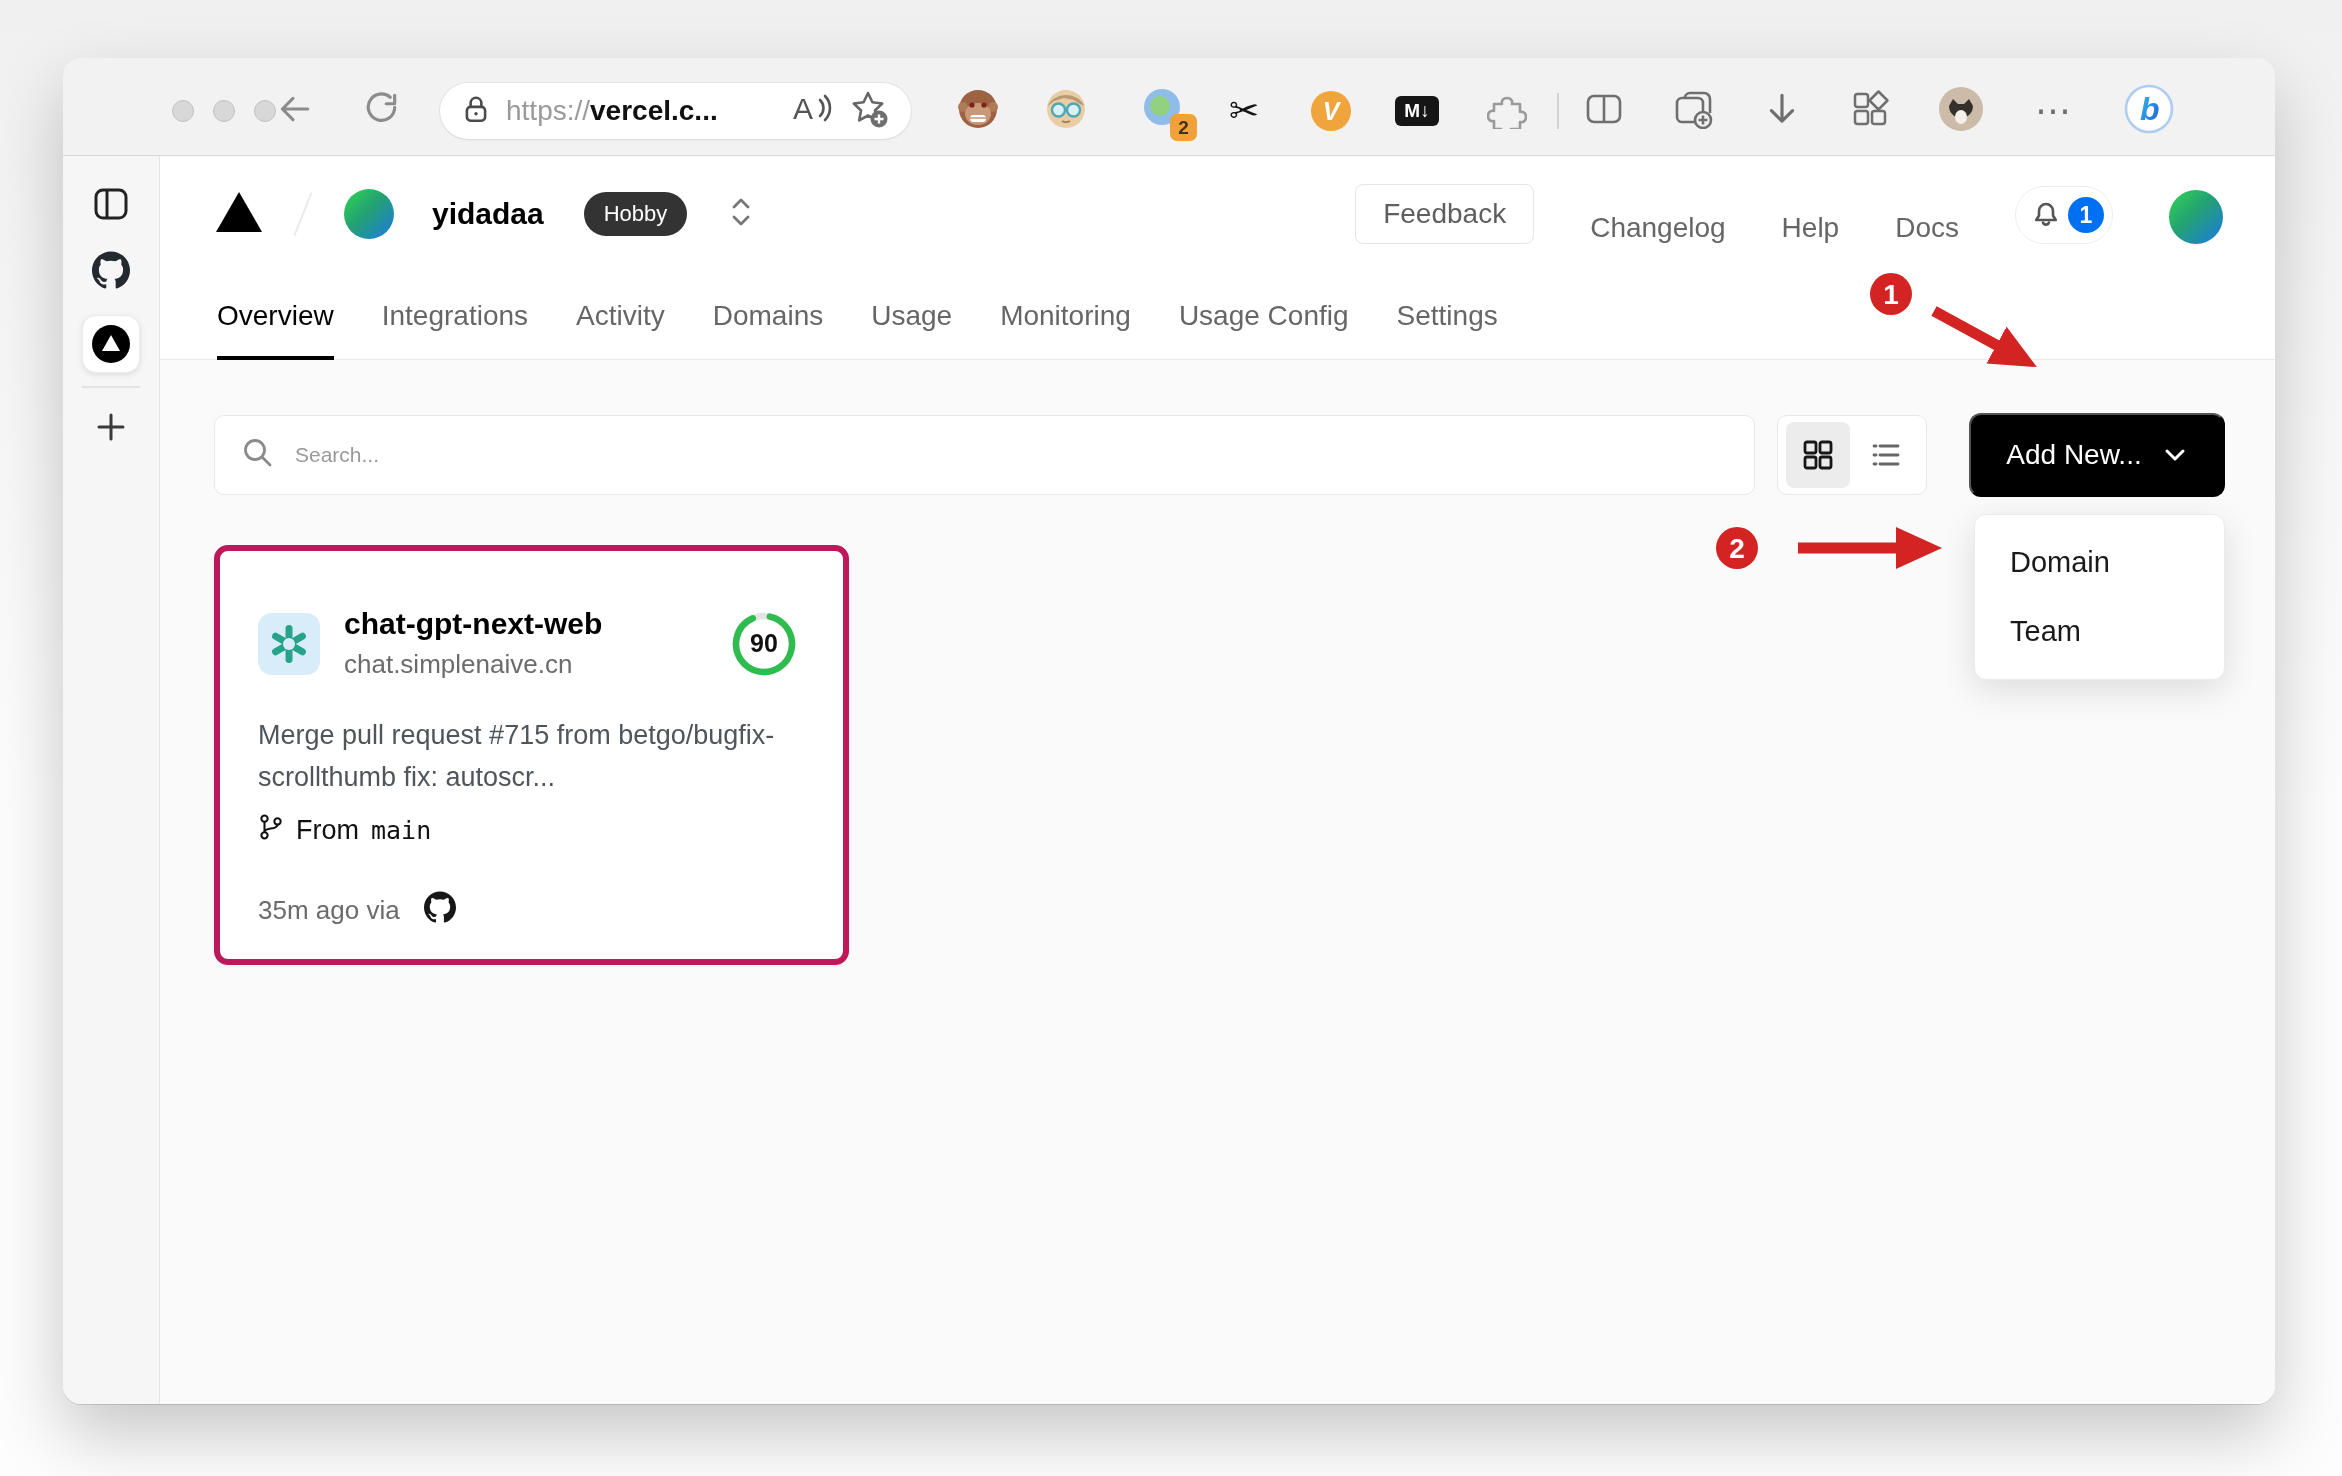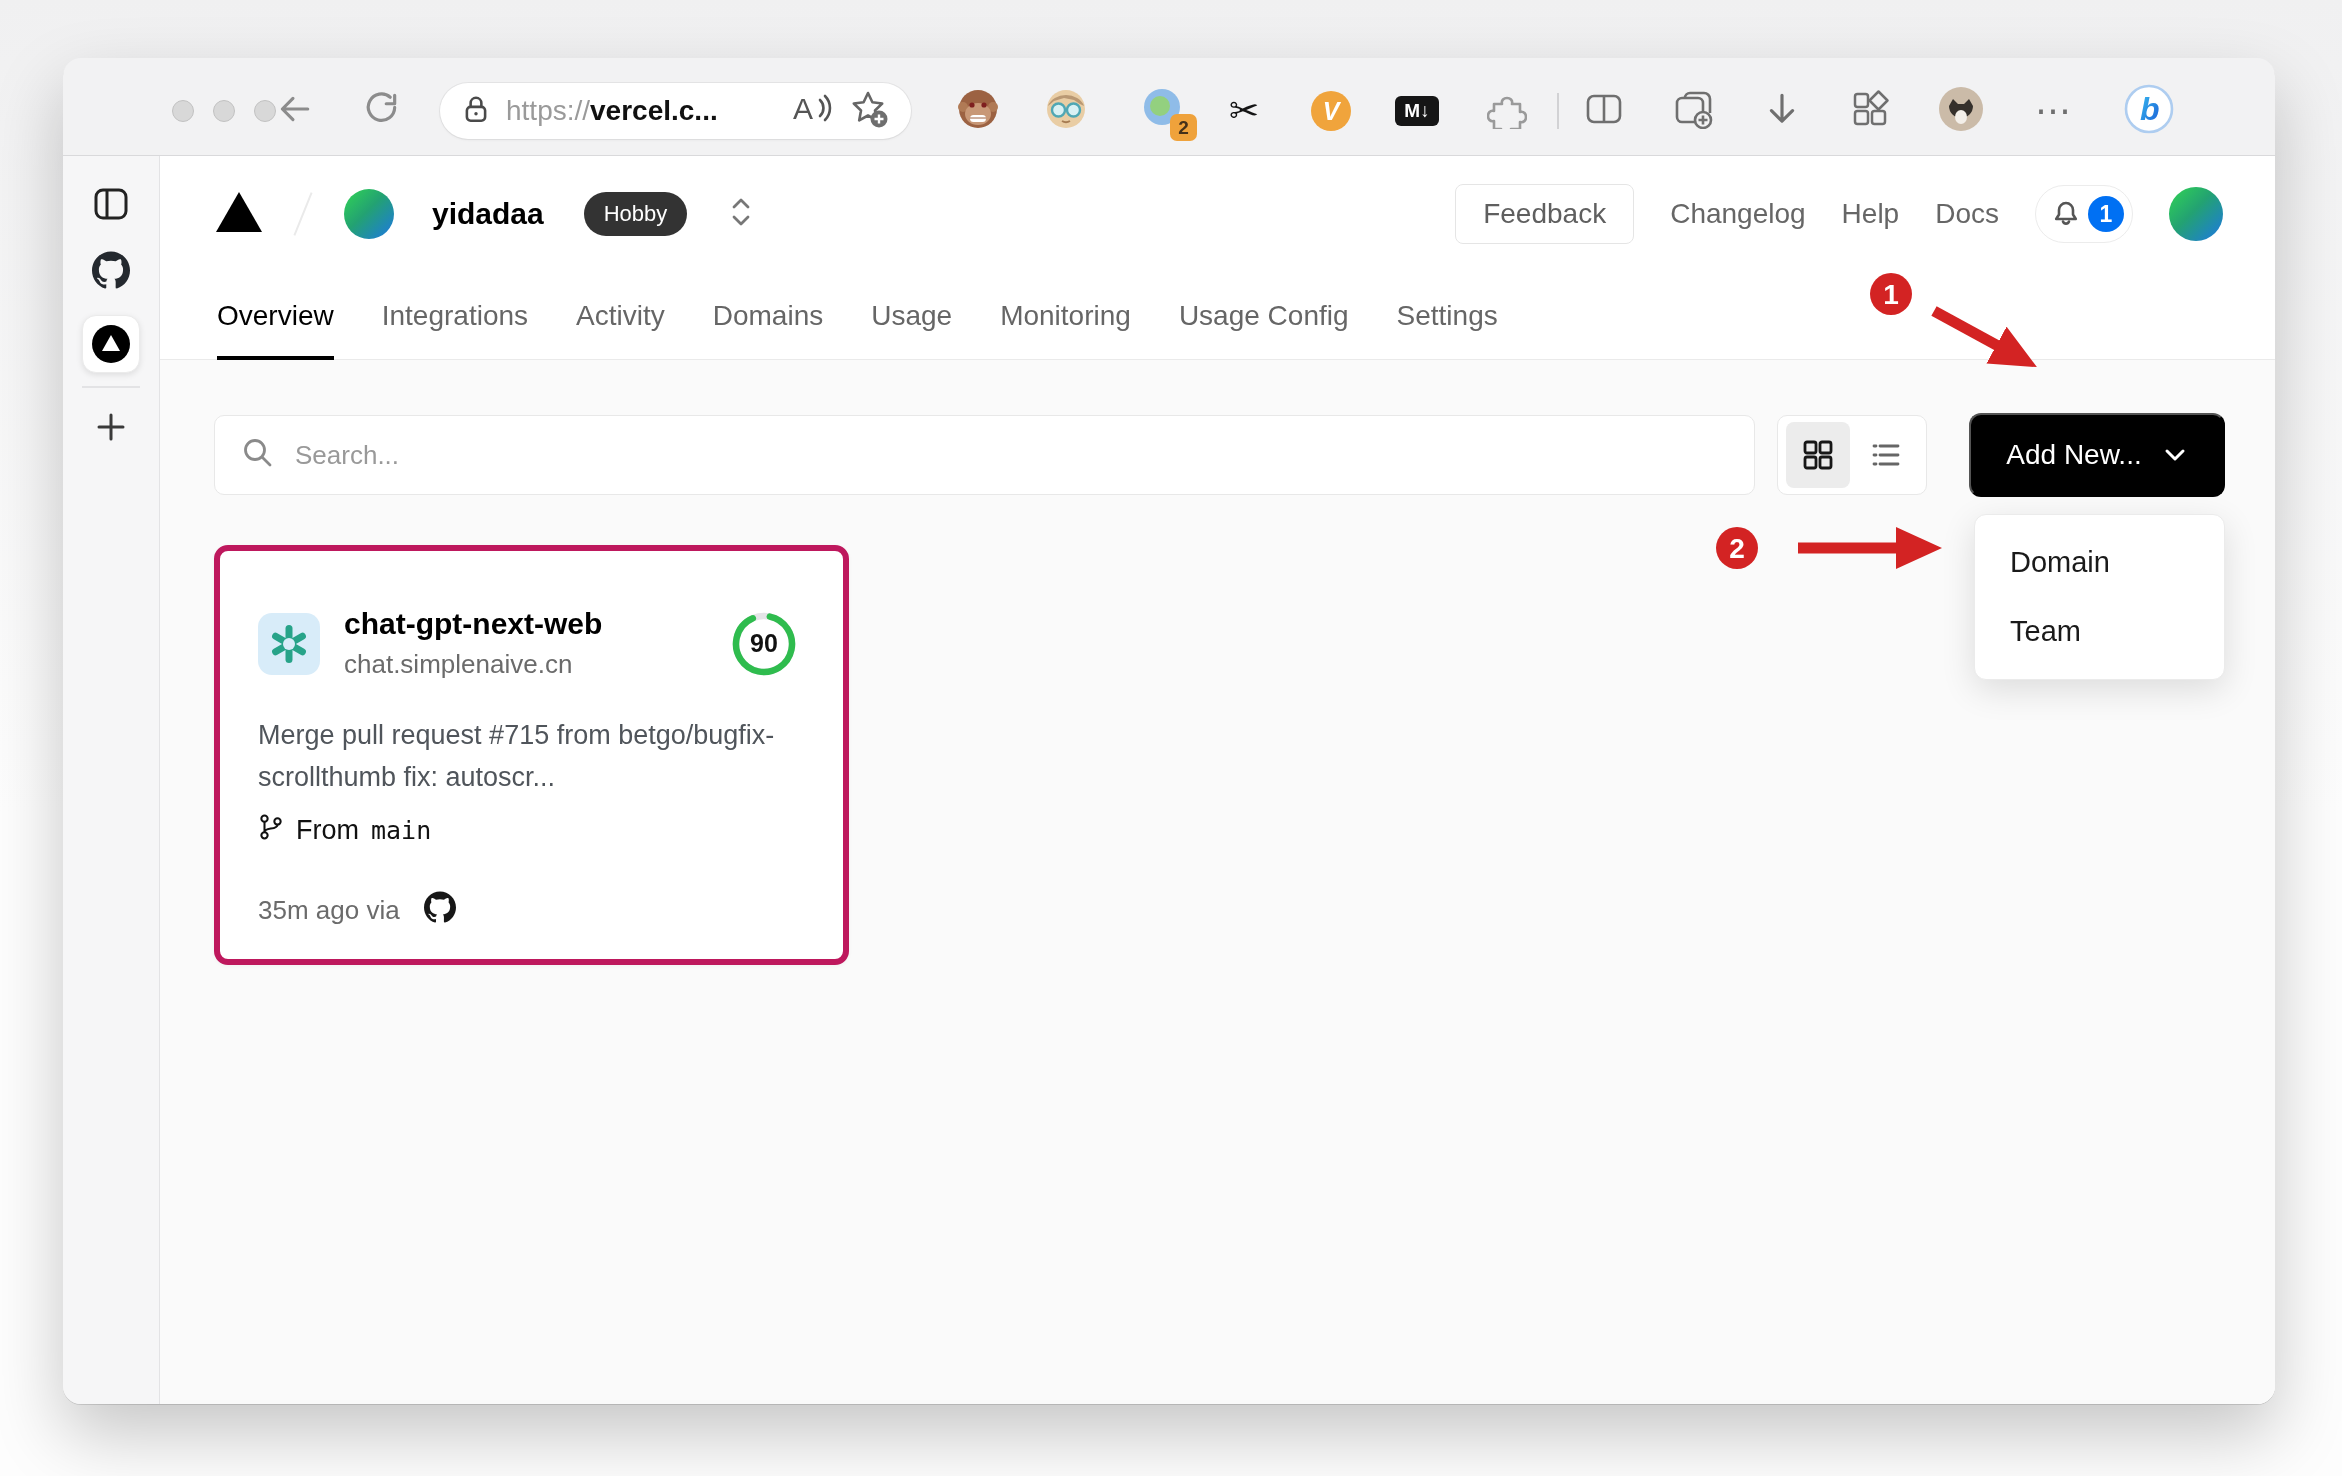--- a/index.html
+++ b/index.html
@@ -42,40 +42,40 @@
 
   .content { position:relative; flex:1; background:#fff; display:flex; flex-direction:column; min-width:0; }
 
   
   .vheader { height:116px; flex:0 0 116px; display:flex; align-items:center; padding:0 52px 0 56px; background:#fff; }
   .hleft { display:flex; align-items:center; gap:32px; }
   .slash { width:2px; height:46px; background:#eaeaea; transform:rotate(22deg); margin:0 8px; }
   .teamavatar { width:50px; height:50px; border-radius:50%; background:linear-gradient(135deg,#2fcc59 8%,#23a272 45%,#1e7fd0 90%); }
   .teamname { font-size:30px; font-weight:700; color:#000; margin-left:6px; }
   .planbadge { background:#333; color:#fff; font-size:22px; padding:9px 20px; border-radius:24px; margin-left:8px; }
-  .hright { margin-left:auto; display:flex; align-items:center; gap:36px; }
+  .hright { margin-left:auto; display:flex; align-items:flex-end; gap:56px; }
   .feedbackbtn { border:1px solid #e5e5e5; background:#fff; border-radius:8px; height:60px; padding:0 27px;
     font-size:28px; color:#5f5f5f; display:flex; align-items:center; }
   .hlink { font-size:28px; color:#666; }
   .bellpill { display:flex; align-items:center; gap:6px; background:#fff; border:1px solid #ececec; border-radius:30px;
     height:58px; padding:0 8px 0 14px; }
   .bellbadge { width:36px; height:36px; border-radius:50%; background:#0070f3; color:#fff; font-size:23px; font-weight:700;
     display:flex; align-items:center; justify-content:center; }
   .useravatar { width:54px; height:54px; border-radius:50%; background:linear-gradient(135deg,#2fcc59 8%,#23a272 45%,#1e7fd0 90%); }
 
   
   .vtabs { height:88px; flex:0 0 88px; display:flex; align-items:flex-end; gap:48px; padding:0 52px 0 57px; border-bottom:1px solid #eaeaea; background:#fff; }
   .vtab { font-size:28px; color:#666; padding-bottom:24px; border-bottom:4px solid transparent; margin-bottom:-1px; white-space:nowrap; }
   .vtab.active { color:#000; border-bottom-color:#000; }
 
   
   .vmain { flex:1; background:#fafafa; padding:53px 50px 0 54px; position:relative; }
   .toolbar { display:flex; align-items:center; }
   .searchbox { flex:1; height:80px; background:#fff; border:1px solid #e8e8e8; border-radius:10px; display:flex; align-items:center; padding:0 26px; gap:20px; margin-right:22px; }
-  .searchbox input { border:none; outline:none; font-size:26px; color:#333; flex:1; font-family:"Liberation Sans",sans-serif; background:transparent; }
+  .searchbox input { border:none; outline:none; font-size:21px; color:#333; flex:1; font-family:"Liberation Sans",sans-serif; background:transparent; }
   .searchbox input::placeholder { color:#999; }
   .viewtoggle { width:150px; height:80px; background:#fff; border:1px solid #e8e8e8; border-radius:10px; display:flex; align-items:center; justify-content:space-around; padding:0 6px; margin-right:42px; }
   .vcell { width:64px; height:66px; border-radius:8px; display:flex; align-items:center; justify-content:center; }
   .vcell.active { background:#ececec; }
   .addnew { width:256px; height:84px; background:#000; border-radius:12px; color:#fff; font-size:28px; font-weight:500;
     display:flex; align-items:center; justify-content:center; gap:20px; }
 
   
   .card { width:635px; height:420px; margin-top:48px; background:#fff; border:6px solid #be185d; border-radius:14px;
     box-shadow:0 1px 4px rgba(0,0,0,.04); padding:56px 46px 0 38px; }

